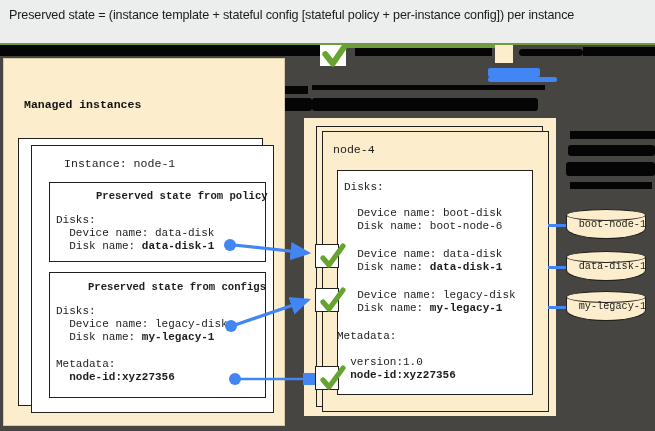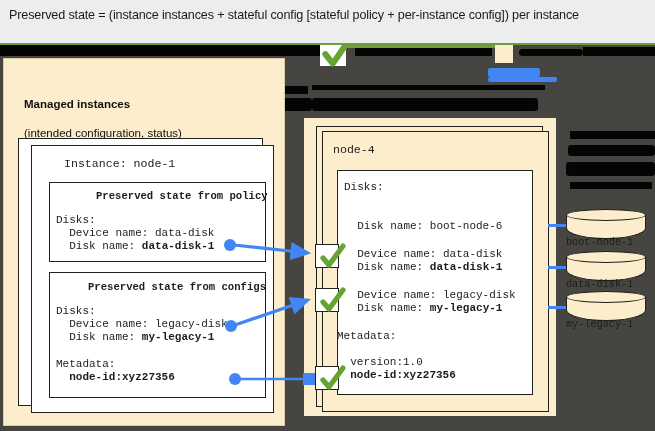--- a/index.html
+++ b/index.html
@@ -86,21 +86,21 @@
   }
   .mono.big { font-size: 11.6px; line-height: 15px; }
   .mono b { font-weight: bold; }
 
   .panel-title {
     position: absolute;
     font-size: 11.5px; color: #111;
     line-height: 14.5px;
     white-space: pre-line;
   }
-  .panel-title .b { font-weight: bold; }
+  .panel-title .b { font-weight: bold; font-family: Liberation Mono, monospace; }
 
   
   .check-box {
     position: absolute;
     width: 24px; height: 24px;
     background: #ffffff;
     border: 1.3px solid #20201f;
   }
   .check-glyph {
     position: absolute;
@@ -126,22 +126,22 @@
     border-radius: 0 0 40px 40px / 0 0 11px 11px;
   }
   .disk .top {
     position: absolute; left: 0; top: 0px;
     width: 80px; height: 12px;
     background: #fceecd;
     border: 1.3px solid #20201f;
     border-radius: 50%;
   }
   .disk .label {
-    position: absolute; left: 0; top: 28px;
-    width: 80px; text-align: left;
+    position: absolute; left: 0; top: 10px;
+    width: 80px; text-align: right;
     font-family: "Liberation Mono", "DejaVu Sans Mono", monospace;
     font-size: 10.2px; color: #1d1d1b;
   }
   .blue-link {
     position: absolute;
     height: 3px; background: #4285f4;
   }
 </style>
 </head>
 <body>
@@ -169,21 +169,21 @@
     <div class="blackbar" style="left:568px; top:100px; width:87px; height:11px; border-radius:3px;"></div>
     <div class="blackbar" style="left:566px; top:117px; width:89px; height:14px; border-radius:3px;"></div>
     <div class="blackbar" style="left:570px; top:137px; width:82px; height:7px;"></div>
   </div>
 
   <div class="cream-panel" style="left:3px; top:58px; width:282px; height:368px;">
   </div>
 
   <div class="panel-title" style="left:24px; top:82px; width:245px;">
     <span class="b">Managed instances</span><br>
-    <span>(intended configuration, status)</span><br>
+    <br>
     <span class="b">autogenerated</span>
   </div>
 
   <div class="card-white" style="left:18px; top:138px; width:245px; height:268px;"></div>
 
   <div class="card-white" style="left:31px; top:145px; width:243px; height:268px;"></div>
 
   <div class="mono big" style="position:absolute; left:44px; top:156px;margin-left:20px;">Instance: node-1</div>
 
   <div class="inner-box" style="left:49px; top:182px; width:217px; height:80px;"></div>
@@ -203,20 +203,21 @@
   <div class="cream-panel" style="left:304px; top:118px; width:252px; height:298px; border:none;"></div>
   <div class="card-cream" style="left:316px; top:126px; width:227px; height:281px;"></div>
   <div class="card-cream" style="left:322px; top:131px; width:227px; height:281px;"></div>
 
   <div class="mono big" style="position:absolute; left:333px; top:142px;">node-4</div>
 
   <div class="inner-box" style="left:337px; top:170px; width:196px; height:225px;"></div>
 
   <div class="mono" style="position:absolute; left:344px; top:181px;">Disks:</div>
 
+  <div class="mono" style="position:absolute; left:344px; top:207px;">  Device name: boot-disk</div>
   <div class="mono" style="position:absolute; left:344px; top:220px;">  Disk name: boot-node-6</div>
 
   <div class="mono" style="position:absolute; left:344px; top:248px;">  Device name: data-disk</div>
   <div class="mono" style="position:absolute; left:344px; top:261px;"><span>  Disk name: </span><b>data-disk-1</b></div>
 
   <div class="mono" style="position:absolute; left:344px; top:289px;">  Device name: legacy-disk</div>
   <div class="mono" style="position:absolute; left:344px; top:302px;"><span>  Disk name: </span><b>my-legacy-1</b></div>
 
   <div class="mono" style="position:absolute; left:337px; top:330px;">Metadata:</div>
   <div class="mono" style="position:absolute; left:337px; top:356px;">  version:1.0</div>
@@ -277,15 +278,15 @@
   </div>
 
   <div class="blue-link" style="left:548px; top:306px; width:22px;"></div>
   <div class="disk" style="left:566px; top:291px;">
     <div class="body"></div>
     <div class="top"></div>
     <div class="label">my-legacy-1</div>
   </div>
 
   <div class="header-band"></div>
-  <div class="header-text">Preserved state = (instance instances + stateful config [stateful policy + per-instance config]) per instance</div>
+  <div class="header-text">Preserved state = (instance template + stateful config [stateful policy + per-instance config]) per instance</div>
 
 </div>
 
 </body></html>

